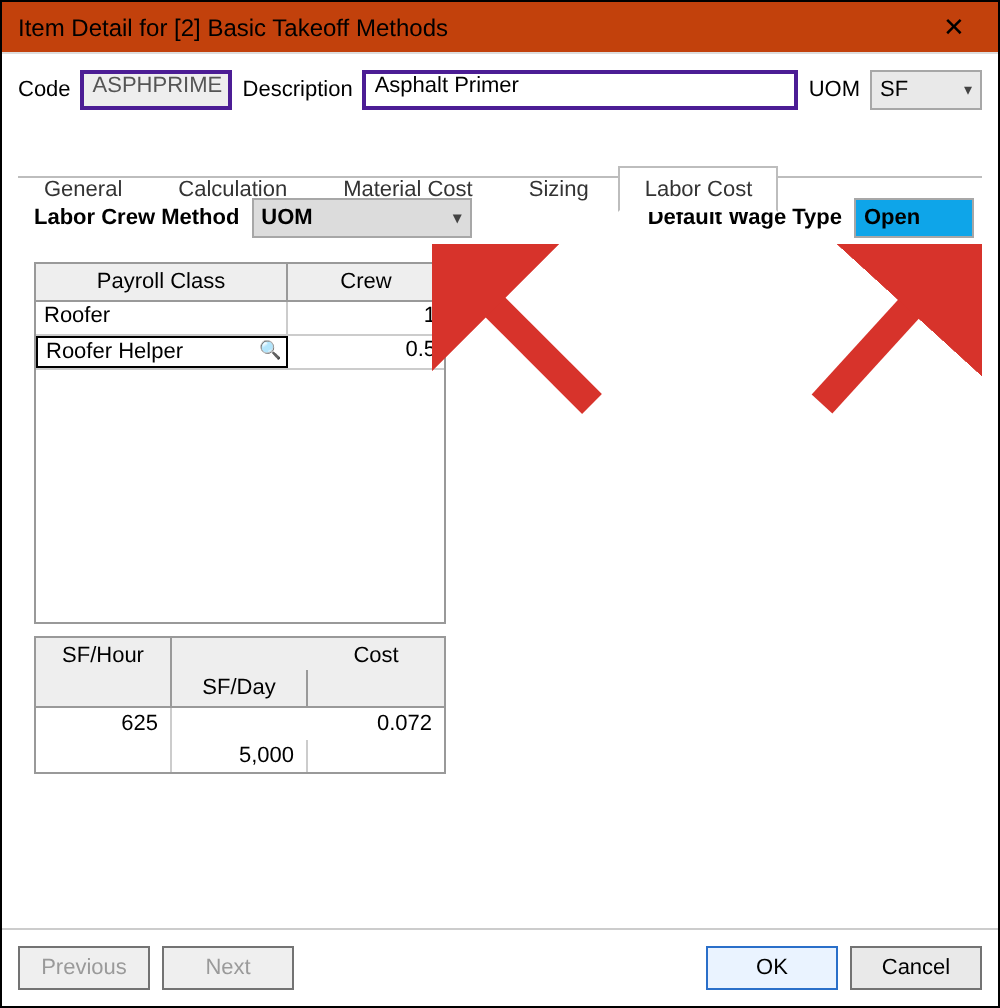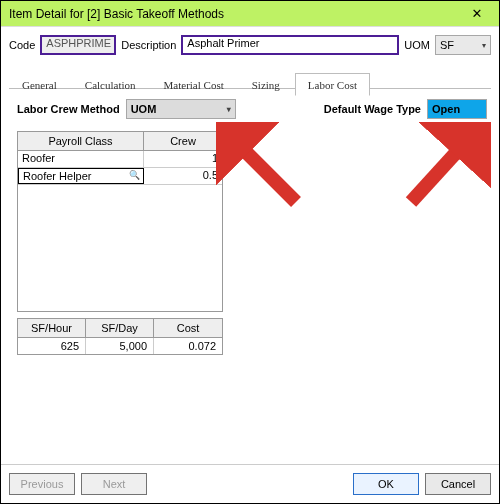--- a/index.html
+++ b/index.html
@@ -14,21 +14,21 @@
     width: 500px;
     height: 504px;
     border: 1px solid #000;
     background: #fff;
     position: relative;
     display: flex;
     flex-direction: column;
   }
   .titlebar {
     height: 26px;
-    background: #bef264;
+    background: #c2410c;
     border-bottom: 1px solid #ddd;
     display: flex;
     align-items: center;
     padding: 0 4px 0 8px;
   }
   .titlebar .title { flex: 1; font-size: 12px; }
   .titlebar .close {
     width: 36px;
     height: 22px;
     display: flex;
@@ -80,23 +80,22 @@
     margin-bottom: 10px;
   }
   .tab {
     padding: 5px 12px 4px 12px;
     border: 1px solid transparent;
     border-bottom: none;
     margin-right: 2px;
     color: #333;
     cursor: default;
     position: relative;
-    top: 8px;
+    top: 18px;
     background: transparent;
-    font-family: Liberation Serif, serif;
   }
   .tab.active {
     border-color: #bdbdbd;
     background: #fff;
     border-bottom: 1px solid #fff;
   }
   .labor-row {
     display: flex;
     align-items: center;
     gap: 6px;
@@ -168,21 +167,21 @@
     background: #eee;
     border-bottom: 1px solid #999;
   }
   .sh {
     text-align: center;
     padding: 3px 2px;
     border-right: 1px solid #999;
   }
   .sh:last-child { border-right: none; }
   .sc1 { width: 68px; }
-  .sc2 { width: 68px; }
+  .sc2 { width: 68px; margin-top: 16px; }
   .sc3 { width: 68px; }
   .summary-row { display: flex; justify-content: center; }
   .sc {
     text-align: right;
     padding: 2px 6px;
     border-right: 1px solid #ccc;
   }
   .sc:last-child { border-right: none; }
 
   .footer {

